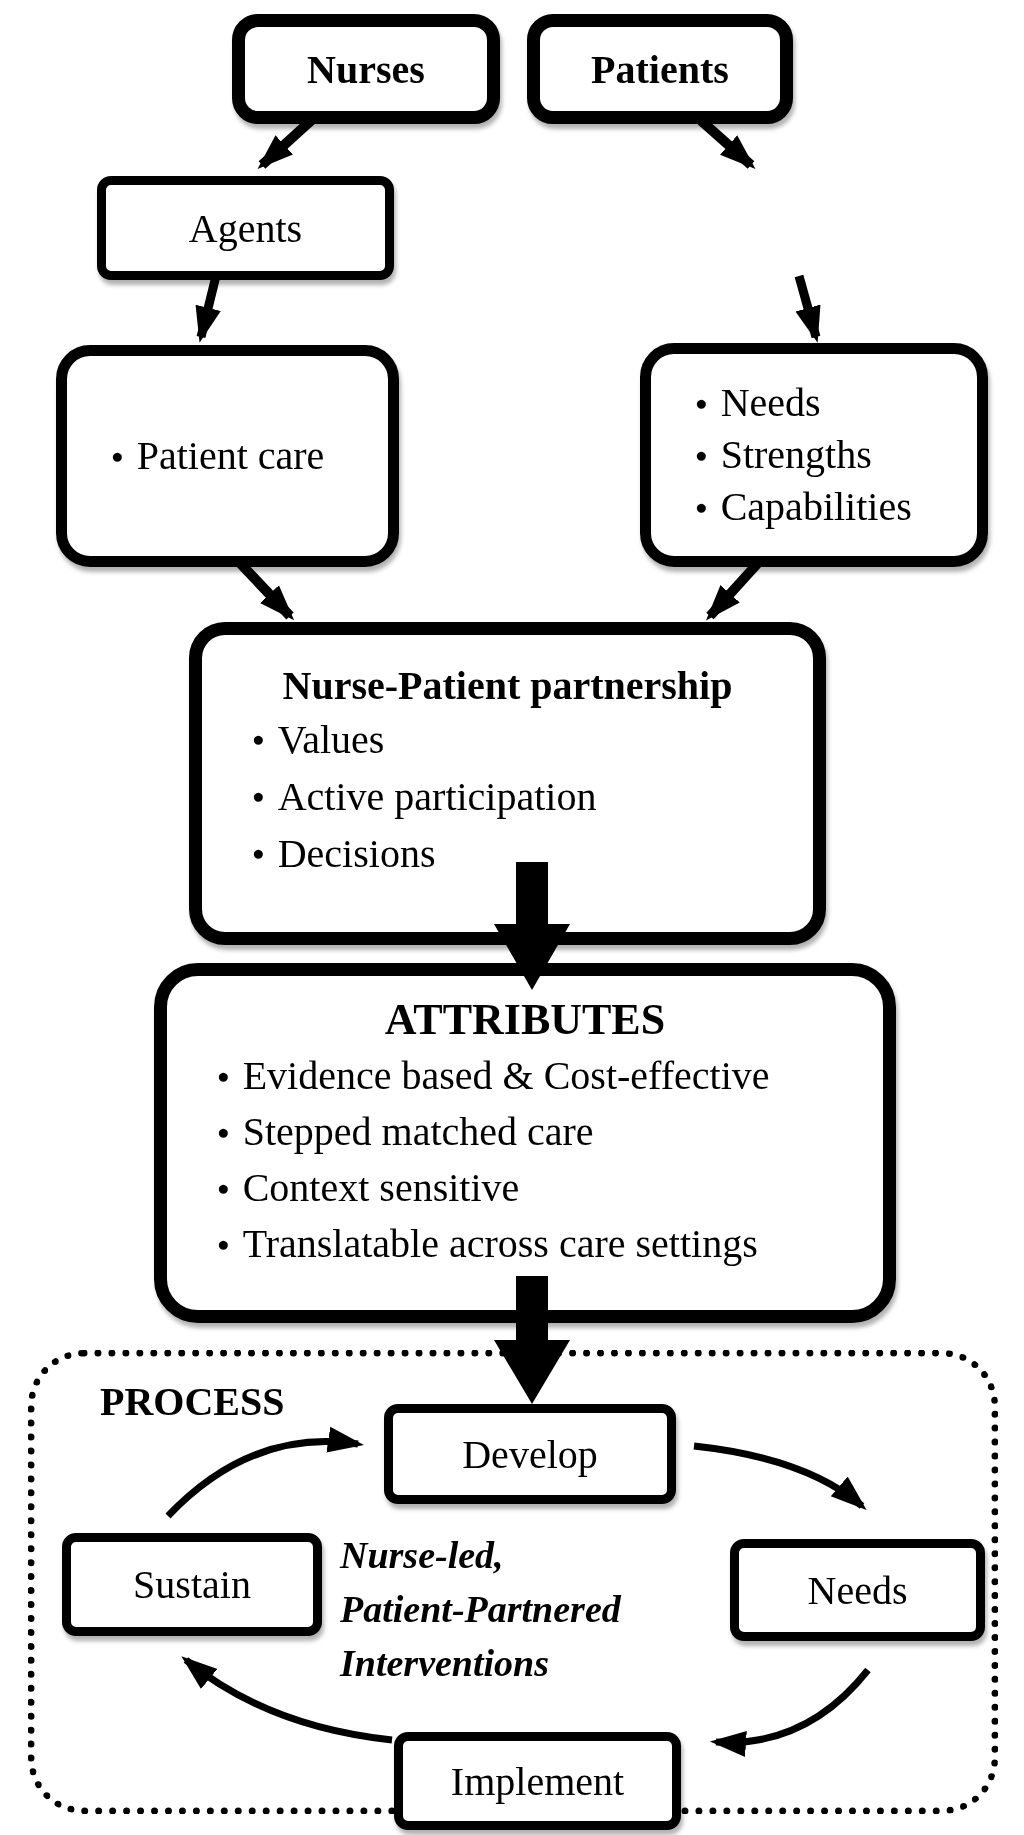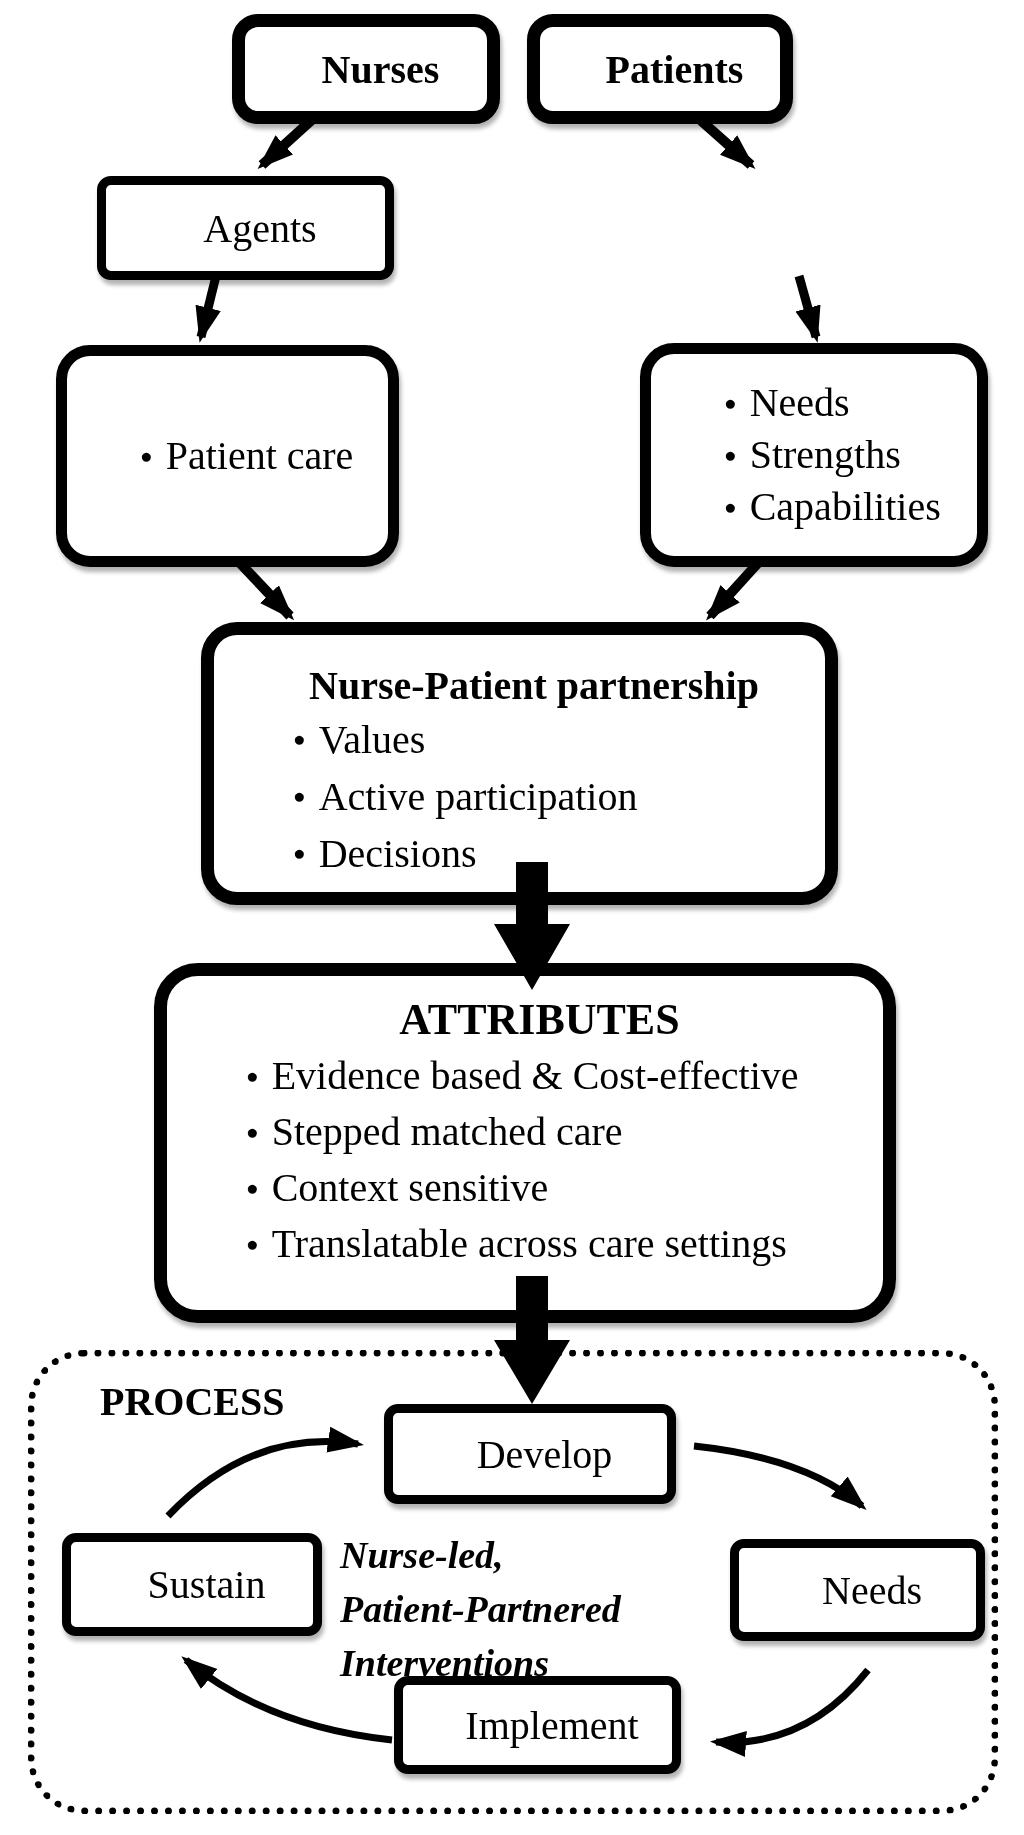--- a/index.html
+++ b/index.html
@@ -4,21 +4,20 @@
 <style>
   html,body{margin:0;padding:0;background:#ffffff;}
   .canvas{
     position:relative;width:1024px;height:1835px;background:#ffffff;
     font-family:"Liberation Serif","DejaVu Serif",serif;color:#000;overflow:hidden;
   }
   .box{
     position:absolute;background:#fff;border-style:solid;border-color:#000;
     display:flex;align-items:center;justify-content:center;box-sizing:border-box;
     box-shadow:2px 5px 4px rgba(0,0,0,.30);
-    padding-left:29px;
   }
   .r22{border-radius:14px}.r26{border-radius:26px}.r34{border-radius:34px}
   .r36{border-radius:36px}.r44{border-radius:44px}
   .lbl{font-size:40px;white-space:nowrap}
   .bold{font-weight:bold}
   .col{flex-direction:column;align-items:stretch;justify-content:flex-start}
   .list{display:flex;flex-direction:column;justify-content:center;align-items:flex-start;
         width:100%;height:100%;box-sizing:border-box;padding-left:44px}
   .li{display:flex;align-items:center;font-size:40px;line-height:52px;white-space:nowrap}
   .blt{font-size:21px;margin-right:13px;flex:0 0 auto}
@@ -76,21 +75,21 @@
         <span class="blt">●</span>
         <span>Strengths</span>
       </div>
       <div class="li">
         <span class="blt">●</span>
         <span>Capabilities</span>
       </div>
     </div>
   </div>
 
-  <div class="box col r36" style="left:201px;top:622px;width:637px;height:283px;border-width:13px">
+  <div class="box col r36" style="left:189px;top:622px;width:637px;height:323px;border-width:13px">
     <div class="partner-title">Nurse-Patient partnership</div>
     <div class="list partner-list">
       <div class="li">
         <span class="blt">●</span>
         <span>Values</span>
       </div>
       <div class="li">
         <span class="blt">●</span>
         <span>Active participation</span>
       </div>
@@ -134,21 +133,21 @@
 
   <div class="box r22" style="left:384px;top:1404px;width:292px;height:100px;border-width:9px">
     <span class="lbl">Develop</span>
   </div>
   <div class="box r22" style="left:62px;top:1533px;width:260px;height:103px;border-width:9px">
     <span class="lbl">Sustain</span>
   </div>
   <div class="box r22" style="left:730px;top:1539px;width:255px;height:102px;border-width:9px">
     <span class="lbl">Needs</span>
   </div>
-  <div class="box r22" style="left:394px;top:1676px;width:287px;height:98px;border-width:9px">
+  <div class="box r22" style="left:394px;top:1732px;width:287px;height:98px;border-width:9px">
     <span class="lbl">Implement</span>
   </div>
 
   <svg class="overlay" width="1024" height="1835" viewBox="0 0 1024 1835">
     <defs>
       <marker id="ah" markerUnits="userSpaceOnUse" markerWidth="38" markerHeight="32" refX="30" refY="16" orient="auto">
         <polygon points="0,3 36,16 0,29" fill="#000"></polygon>
       </marker>
     </defs>
 

